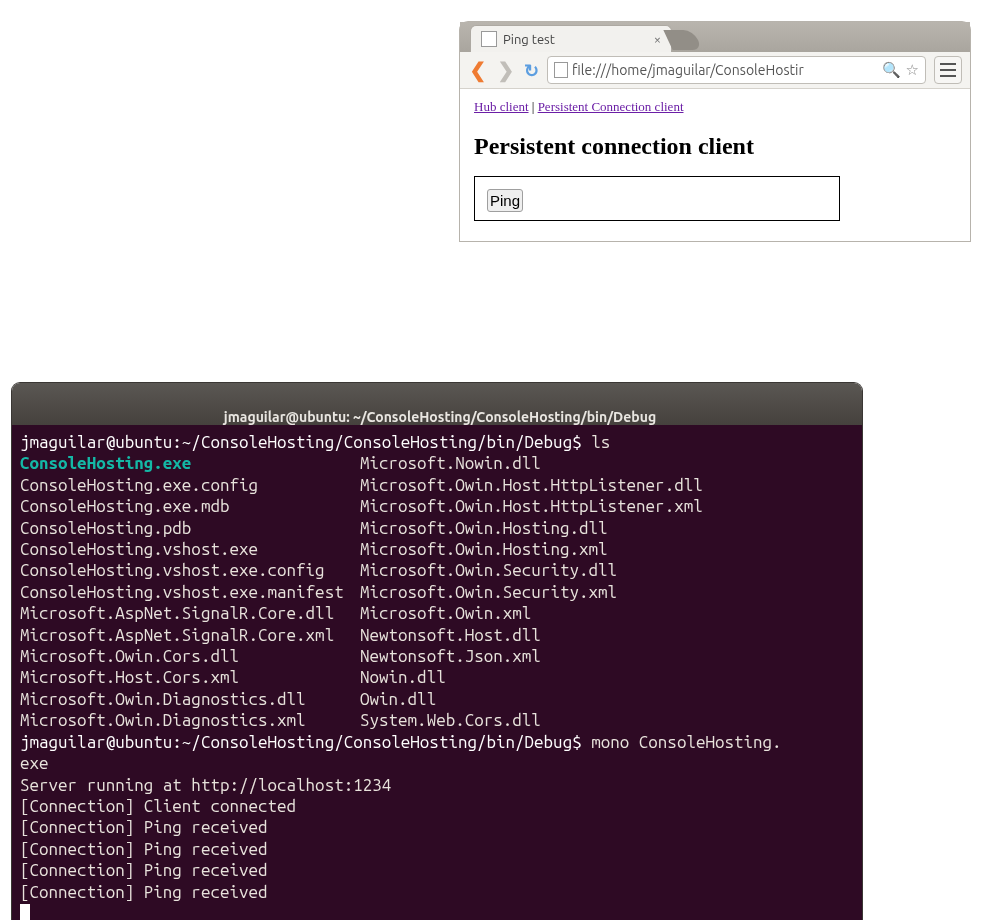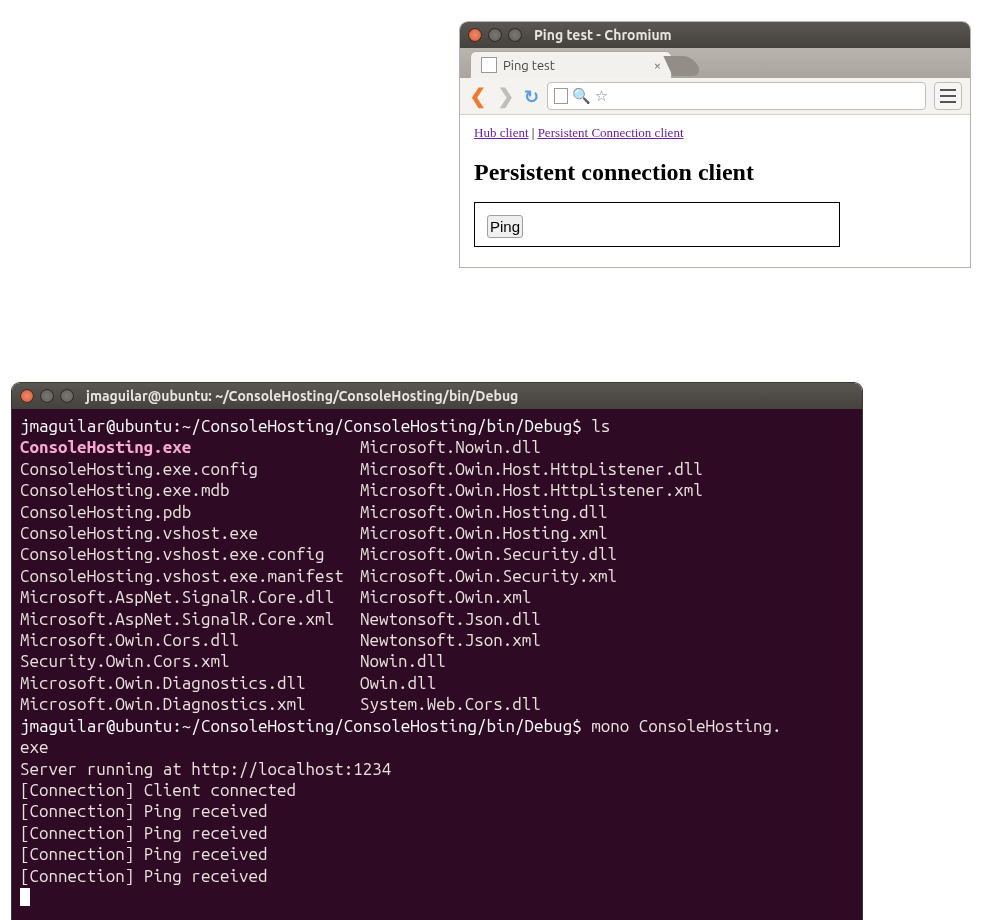--- a/index.html
+++ b/index.html
@@ -149,71 +149,67 @@
     width:850px;
     border-radius:8px 8px 0 0;
     box-shadow:0 0 0 1px #3a3734;
     overflow:hidden;
   }
   .term-titlebar {
     height:26px;
     display:flex;
     align-items:center;
     gap:6px;
-    padding:0 8px;
+    padding:8px 8px;
     background:linear-gradient(#5a5753,#45413d);
     color:#e9e6e1;
     font-size:14px;
+    flex-direction:column;
   }
   .term-titlebar .title-text{margin-left:6px;font-weight:bold;}
   .term-body {
     background:#2e0a24;
     color:#e8e3dc;
     padding:6px 8px 60px;
     font-family:"Ubuntu Mono","DejaVu Sans Mono",Consolas,monospace;
     font-size:17px;
     line-height:1.26;
     white-space:pre;
   }
   .prompt {color:#ffffff;}
-  .exe-green {color:#f9a8d4;font-weight:bold;}
+  .exe-green {color:#14b8a6;font-weight:bold;}
   .cursor {
     display:inline-block;width:10px;height:18px;background:#fff;vertical-align:-3px;
   }
 
   .ls-cols{display:flex;gap:0;}
   .ls-col{white-space:pre;}
   .ls-col.col1{width:340px;}
 </style>
 </head>
 <body>
 
 <div class="browser-window">
-  <div class="browser-titlebar">
-    <span class="win-btn win-close"></span>
-    <span class="win-btn win-min"></span>
-    <span class="win-btn win-max"></span>
-    <span class="browser-title">Ping test - Chromium</span>
-  </div>
 
   <div class="tabstrip">
     <div class="tab">
       <span class="page-icon"></span>
       <span>Ping test</span>
       <span class="close-x">×</span>
     </div>
     <div class="newtab-bump"></div>
   </div>
 
   <div class="navbar">
     <span class="nav-arrow nav-back">❮</span>
     <span class="nav-arrow nav-fwd">❯</span>
     <span class="reload">↻</span>
     <div class="urlbar">
       <span class="doc-icon"></span>
+      <span class="url-text">file:///home/jmaguilar/ConsoleHostir</span>
       <span class="mag">🔍</span>
       <span class="star">☆</span>
     </div>
     <div class="menu-btn">
         <div></div>
         <div></div>
         <div></div>
       </div>
   </div>
 
@@ -239,31 +235,31 @@
 <div class="ls-cols"><div class="ls-col col1"><span class="exe-green">ConsoleHosting.exe</span>
 <span>ConsoleHosting.exe.config</span>
 <span>ConsoleHosting.exe.mdb</span>
 <span>ConsoleHosting.pdb</span>
 <span>ConsoleHosting.vshost.exe</span>
 <span>ConsoleHosting.vshost.exe.config</span>
 <span>ConsoleHosting.vshost.exe.manifest</span>
 <span>Microsoft.AspNet.SignalR.Core.dll</span>
 <span>Microsoft.AspNet.SignalR.Core.xml</span>
 <span>Microsoft.Owin.Cors.dll</span>
-<span>Security.Owin.Cors.xml</span>
+<span>Microsoft.Host.Cors.xml</span>
 <span>Microsoft.Owin.Diagnostics.dll</span>
 <span>Microsoft.Owin.Diagnostics.xml</span></div><div class="ls-col"><span>Microsoft.Nowin.dll</span>
 <span>Microsoft.Owin.Host.HttpListener.dll</span>
 <span>Microsoft.Owin.Host.HttpListener.xml</span>
 <span>Microsoft.Owin.Hosting.dll</span>
 <span>Microsoft.Owin.Hosting.xml</span>
 <span>Microsoft.Owin.Security.dll</span>
 <span>Microsoft.Owin.Security.xml</span>
 <span>Microsoft.Owin.xml</span>
-<span>Newtonsoft.Json.dll</span>
+<span>Newtonsoft.Host.dll</span>
 <span>Newtonsoft.Json.xml</span>
 <span>Nowin.dll</span>
 <span>Owin.dll</span>
 <span>System.Web.Cors.dll</span></div></div><span class="prompt">jmaguilar@ubuntu:~/ConsoleHosting/ConsoleHosting/bin/Debug$ </span><span>mono ConsoleHosting.</span>
 <span>exe</span>
 <span>Server running at http://localhost:1234</span>
 <span>[Connection] Client connected</span>
 <span>[Connection] Ping received</span>
 <span>[Connection] Ping received</span>
 <span>[Connection] Ping received</span>

